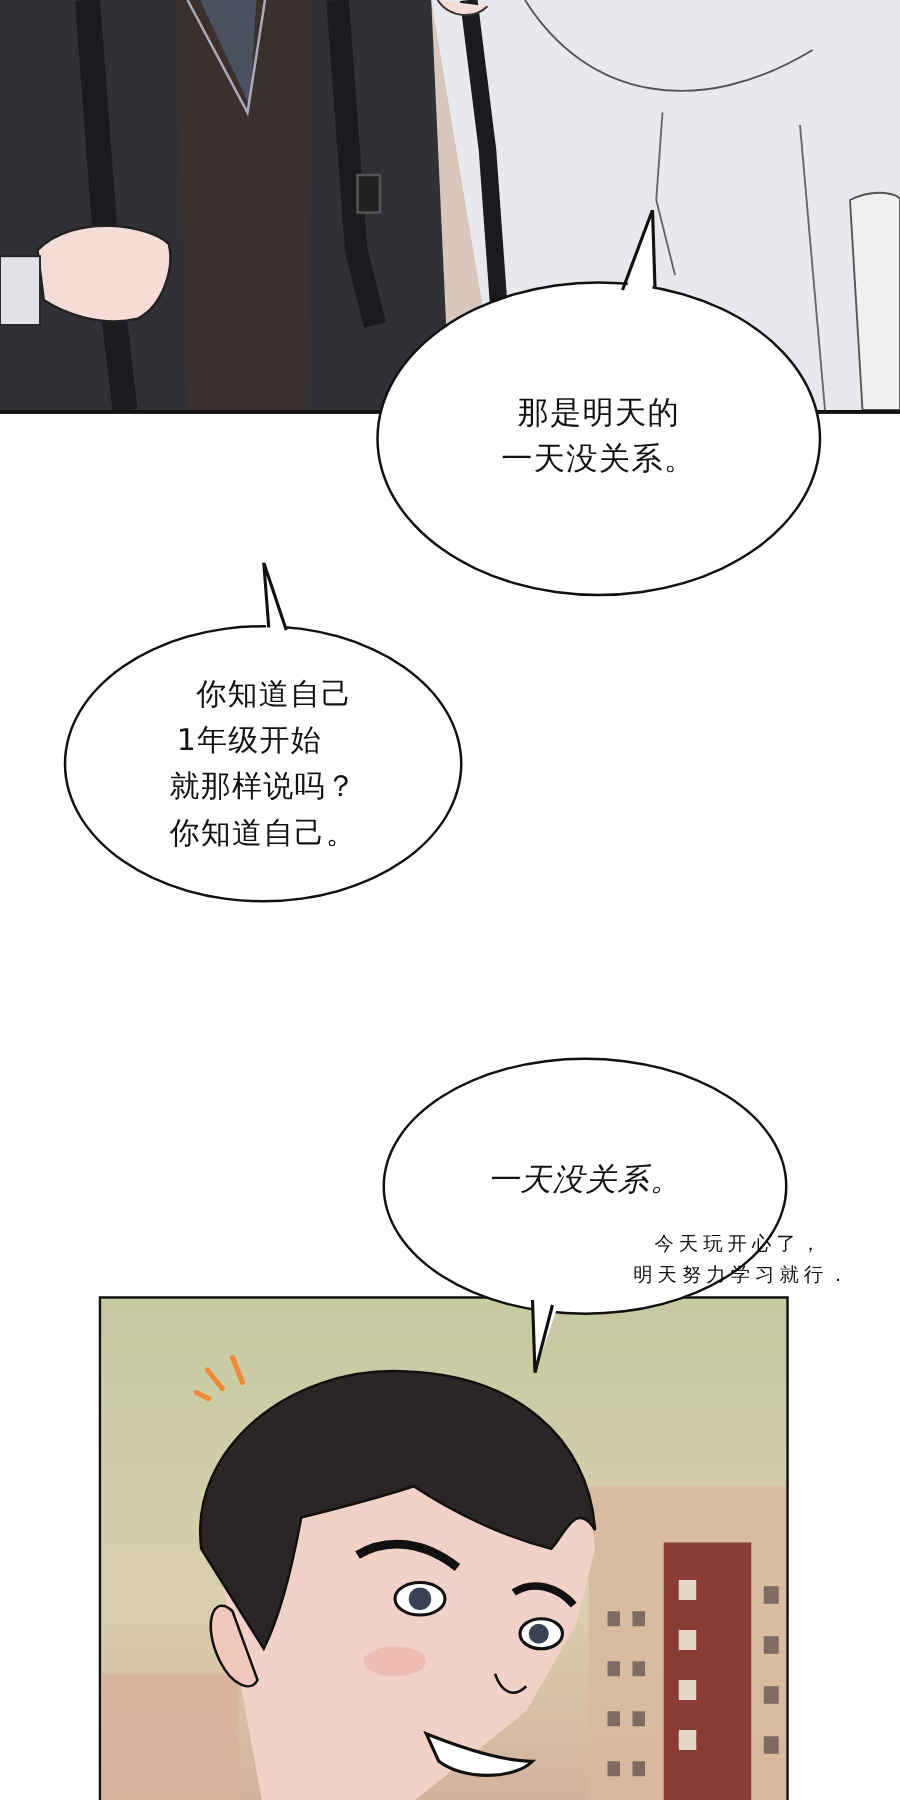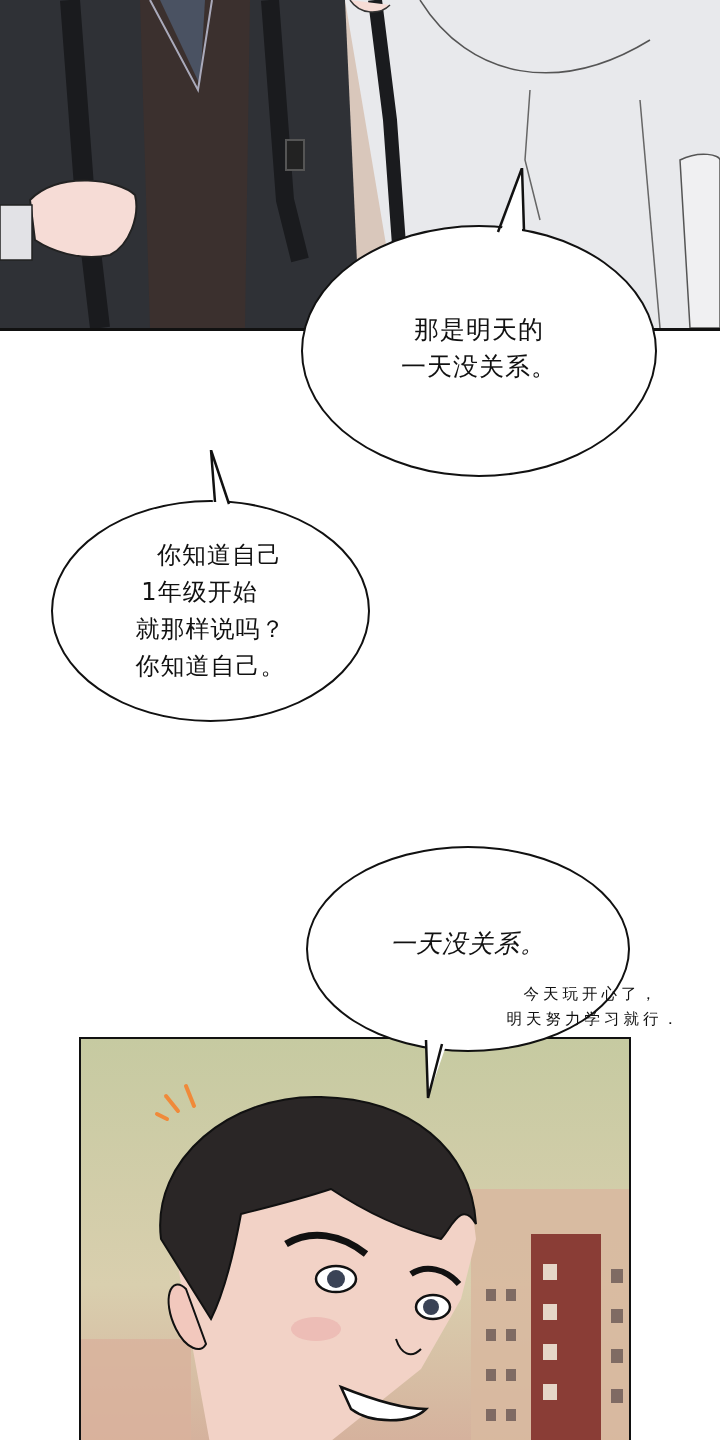--- a/index.html
+++ b/index.html
@@ -135,16 +135,16 @@
 <div class="bubble" style="left:306px; top:846px; width:320px; height:202px;">
   <div class="bubble-text" style="margin-top:-12px; font-size:25px;font-style:italic;">
     <div>一天没关系。</div>
   </div>
 </div>
 <svg class="tail" style="left:422px; top:1040px;" width="30" height="60">
   <path d="M4,0 L26,0 L6,58 Z" fill="#fff"></path>
   <path d="M4,0 L6,58 L20,4" fill="none" stroke="#111" stroke-width="2.5"></path>
 </svg>
 
-<div class="sfx" style="left:462px; top:983px; width:220px;font-family:Liberation Mono, monospace;">
+<div class="sfx" style="left:462px; top:983px; width:220px;">
   <div style="padding-right:22px;">今天玩开心了，</div>
   <div>明天努力学习就行．</div>
 </div>
 
 </body></html>

